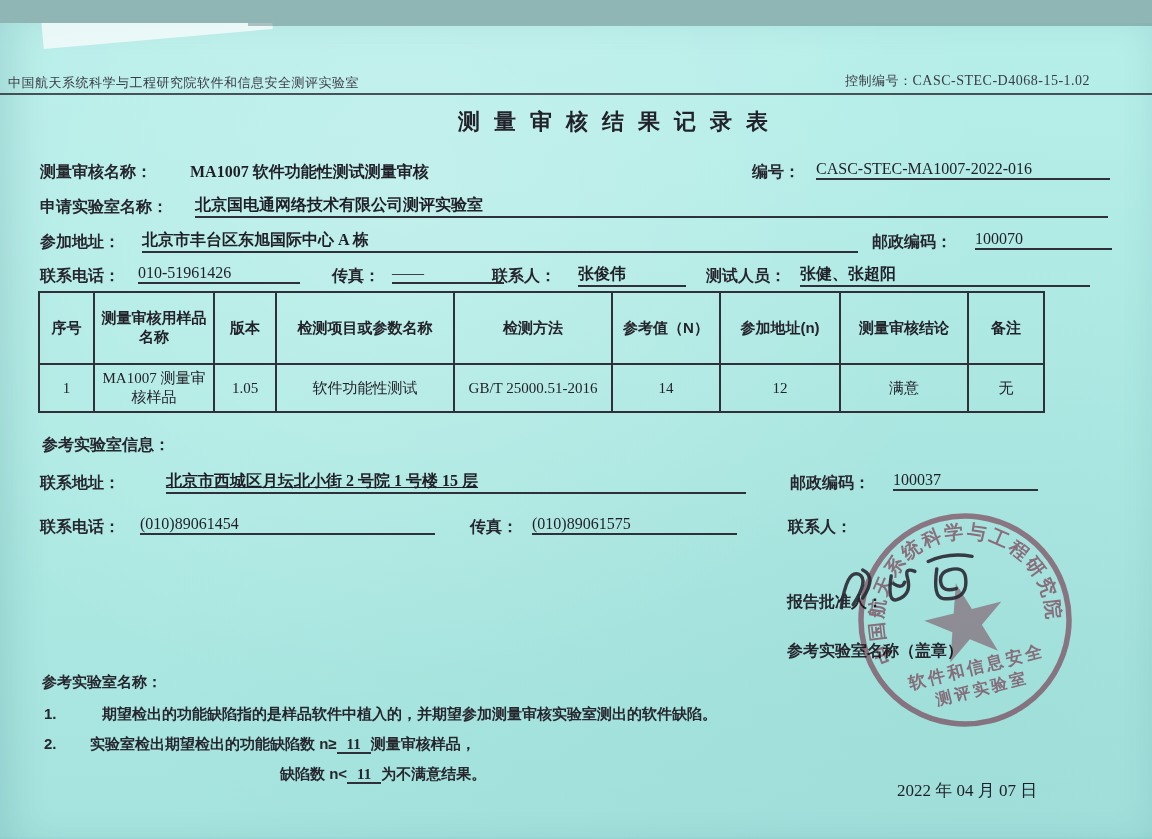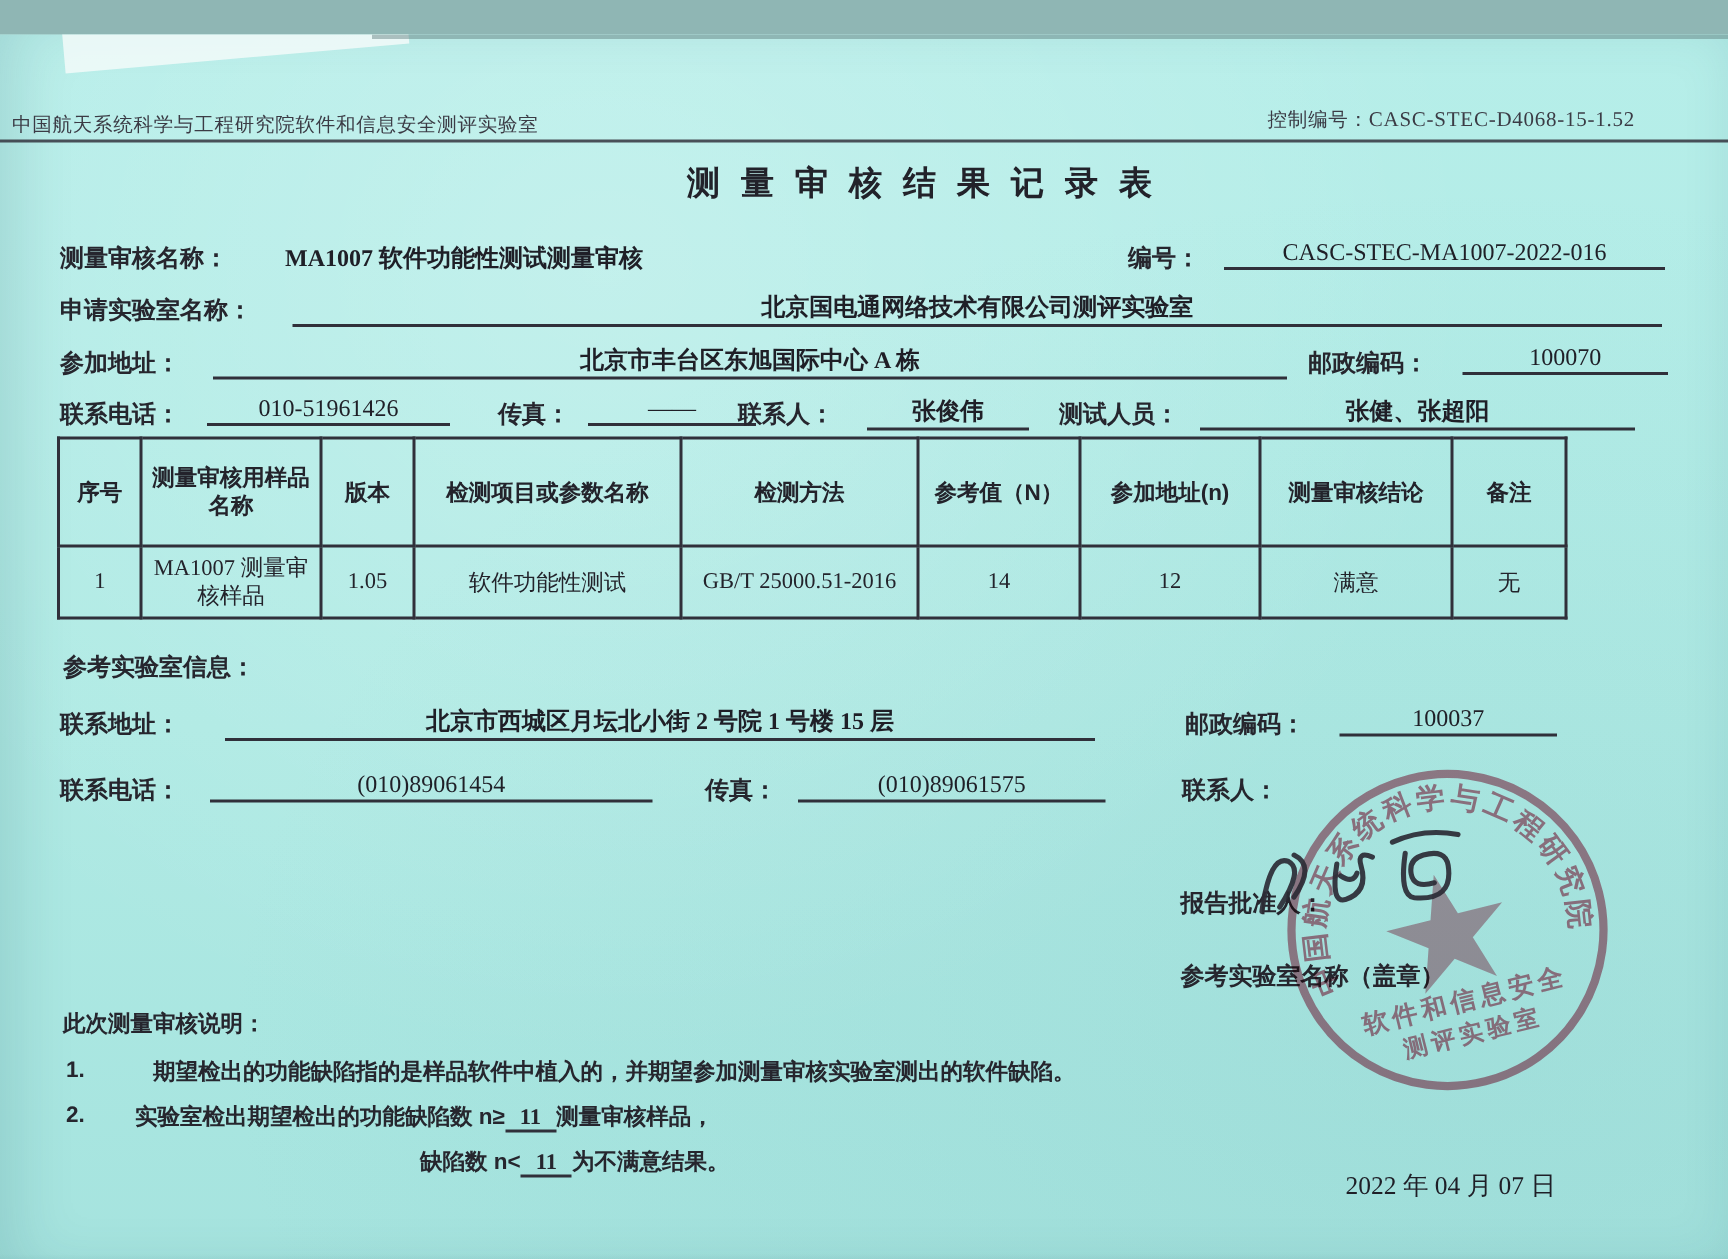--- a/index.html
+++ b/index.html
@@ -10,21 +10,21 @@
       radial-gradient(ellipse at 85% 80%, rgba(120,190,190,.18), transparent 60%),
       linear-gradient(180deg,#b6eee9 0%, #afeae4 55%, #a5e3de 100%);
     font-family:"Liberation Sans","DejaVu Sans",sans-serif;
     color:#26262e;
     box-shadow: inset 10px -12px 40px rgba(25,85,100,.16);
     margin-top: 23px;
   }
   .abs{position:absolute;white-space:nowrap;}
   .lbl{font-weight:700;font-size:16px;color:#26262e;}
   .val{font-family:"Liberation Serif","DejaVu Serif",serif;font-size:16px;color:#1f1f27;}
-  .uline{border-bottom:2px solid #30303a;text-align:center;display:inline-block;}
+  .uline{border-bottom:2px solid #30303a;display:inline-block;}
   .uline-sm{border-bottom:2px solid #30303a;padding:0 10px;font-family:"Liberation Serif","DejaVu Serif",serif;}
   .hdr-small{font-size:13px;color:#3b3b45;letter-spacing:.5px;}
   .rule{position:absolute;left:0;top:70px;width:1152px;height:2px;background:#34343e;opacity:.85;}
   .title{position:absolute;left:0;top:84px;width:1152px;text-align:center;
          font-size:22px;font-weight:700;letter-spacing:14px;color:#22222a;padding-left:44px;}
   table.results{position:absolute;left:38px;top:268px;border-collapse:collapse;table-layout:fixed;}
   table.results th, table.results td{
     border:2px solid #30303a;text-align:center;vertical-align:middle;
     font-size:15px;color:#23232b;padding:2px 4px;white-space:normal;
   }
@@ -43,21 +43,21 @@
 <body>
 
 <div class="page">
 
   <div class="scan-corner"></div>
   <div class="scan-topline"></div>
   <div class="scan-bottom"></div>
 
   <div class="abs hdr-small" style="left:8px;top:51px;">中国航天系统科学与工程研究院软件和信息安全测评实验室</div>
   <div class="abs" style="left:845px;top:48px;">
-    <span class="hdr-small">控制编号：</span><span class="hdr-small val" style="font-size:14px;">CASC-STEC-D4068-15-1.52</span>
+    <span class="hdr-small">控制编号：</span><span class="hdr-small val" style="font-size:14px;">CASC-STEC-D4068-15-1.02</span>
   </div>
   <div class="rule"></div>
 
   <div class="title">测量审核结果记录表</div>
 
   <div class="abs lbl" style="left:40px;top:139px;">测量审核名称：</div>
   <div class="abs val" style="left:190px;top:139px;width:400px;text-align:left;font-weight:600;">MA1007 软件功能性测试测量审核</div>
   <div class="abs lbl" style="left:752px;top:139px;">编号：</div>
   <div class="abs val uline" style="left:816px;top:137px;width:294px;">CASC-STEC-MA1007-2022-016</div>
 
@@ -114,21 +114,21 @@
         <td>12</td>
         <td>满意</td>
         <td>无</td>
       </tr>
     </tbody>
   </table>
 
   <div class="abs lbl" style="left:42px;top:412px;">参考实验室信息：</div>
 
   <div class="abs lbl" style="left:40px;top:450px;">联系地址：</div>
-  <div class="abs val uline" style="left:150px;top:448px;width:580px;font-weight:600;">北京市西城区月坛北小街 2 号院 1 号楼 15 层</div>
+  <div class="abs val uline" style="left:166px;top:448px;width:580px;font-weight:600;text-decoration:underline;">北京市西城区月坛北小街 2 号院 1 号楼 15 层</div>
   <div class="abs lbl" style="left:790px;top:450px;">邮政编码：</div>
   <div class="abs val uline" style="left:893px;top:448px;width:145px;">100037</div>
 
   <div class="abs lbl" style="left:40px;top:494px;">联系电话：</div>
   <div class="abs val uline" style="left:140px;top:492px;width:295px;">(010)89061454</div>
   <div class="abs lbl" style="left:470px;top:494px;">传真：</div>
   <div class="abs val uline" style="left:532px;top:492px;width:205px;">(010)89061575</div>
   <div class="abs lbl" style="left:788px;top:494px;">联系人：</div>
 
   <div class="abs lbl" style="left:787px;top:569px;">报告批准人：</div>
@@ -150,21 +150,21 @@
       <circle cx="116" cy="116" r="104" stroke="#c14f68" stroke-width="5.5" opacity="0.8"></circle>
       <path d="M116,78 L125.4,106.9 L155.8,106.9 L131.2,124.8 L140.6,153.7 L116,135.8 L91.4,153.7 L100.8,124.8 L76.2,106.9 L106.6,106.9 Z" fill="#c14f68" opacity="0.62"></path>
       <text font-size="19" letter-spacing="2.5" fill="#c14f68" opacity="0.85" font-family="Liberation Sans, DejaVu Sans, sans-serif" font-weight="600">
         <textPath href="#arcTop" startOffset="50%" text-anchor="middle">中国航天系统科学与工程研究院</textPath>
       </text>
       <text x="116" y="170" text-anchor="middle" font-size="17" letter-spacing="3" fill="#c14f68" opacity="0.85" font-family="Liberation Sans, DejaVu Sans, sans-serif" font-weight="600">软件和信息安全</text>
       <text x="116" y="192" text-anchor="middle" font-size="16" letter-spacing="3" fill="#c14f68" opacity="0.85" font-family="Liberation Sans, DejaVu Sans, sans-serif" font-weight="600">测评实验室</text>
     </g>
   </svg>
 
-  <div class="abs note" style="left:42px;top:650px;font-weight:700;">此次测量审核说明：</div>
+  <div class="abs note" style="left:42px;top:650px;font-weight:700;">参考实验室名称：</div>
   <div class="abs note" style="left:44px;top:682px;">1.</div>
   <div class="abs note" style="left:102px;top:682px;">期望检出的功能缺陷指的是样品软件中植入的，并期望参加测量审核实验室测出的软件缺陷。</div>
   <div class="abs note" style="left:44px;top:712px;">2.</div>
   <div class="abs note" style="left:90px;top:712px;">
     <span>实验室检出期望检出的功能缺陷数 n≥</span><span class="uline-sm">11</span><span>测量审核样品，</span>
   </div>
   <div class="abs note" style="left:280px;top:742px;">
     <span>缺陷数 n&lt;</span><span class="uline-sm">11</span><span>为不满意结果。</span>
   </div>
 

